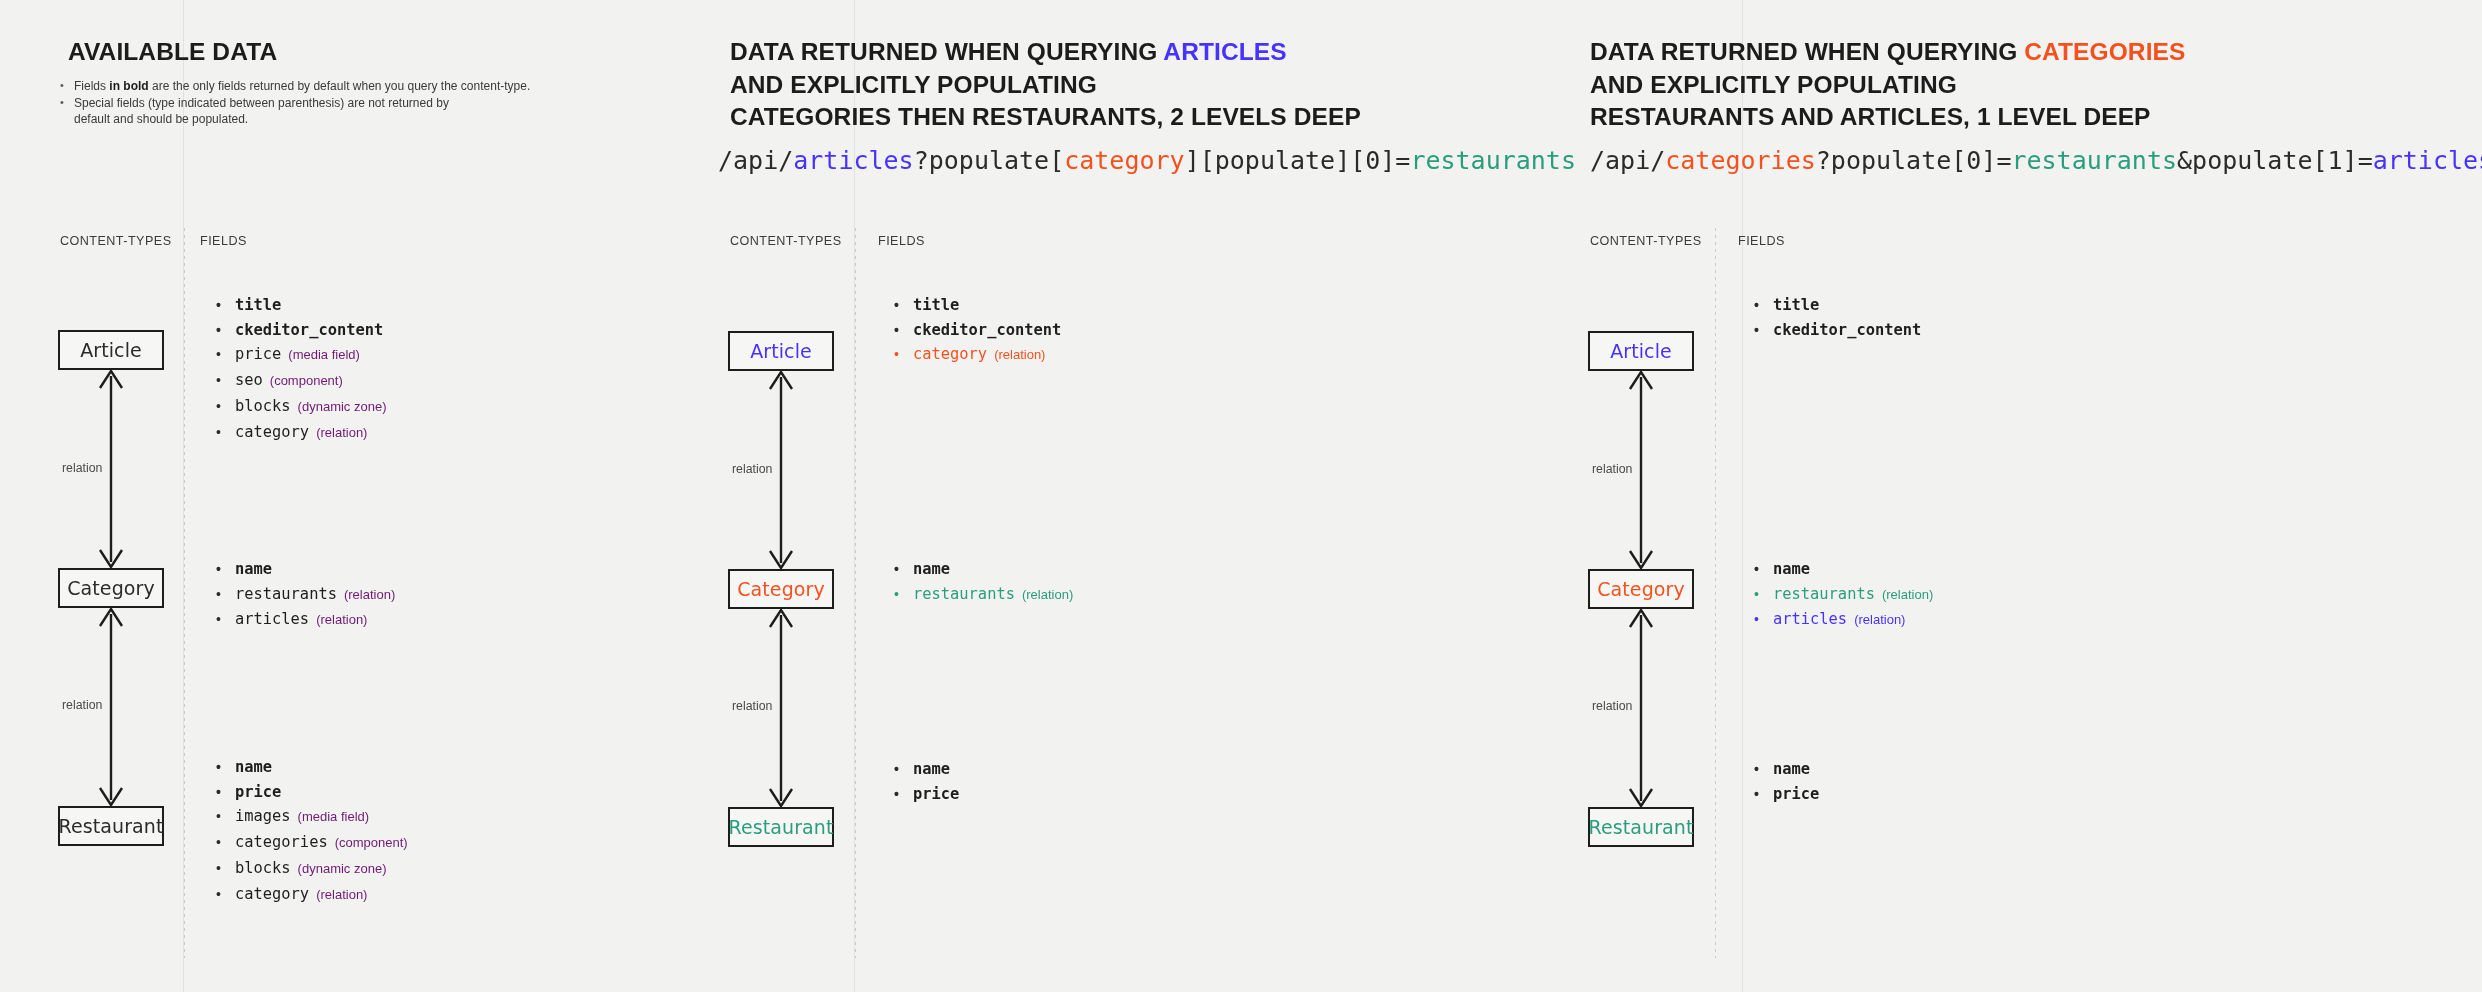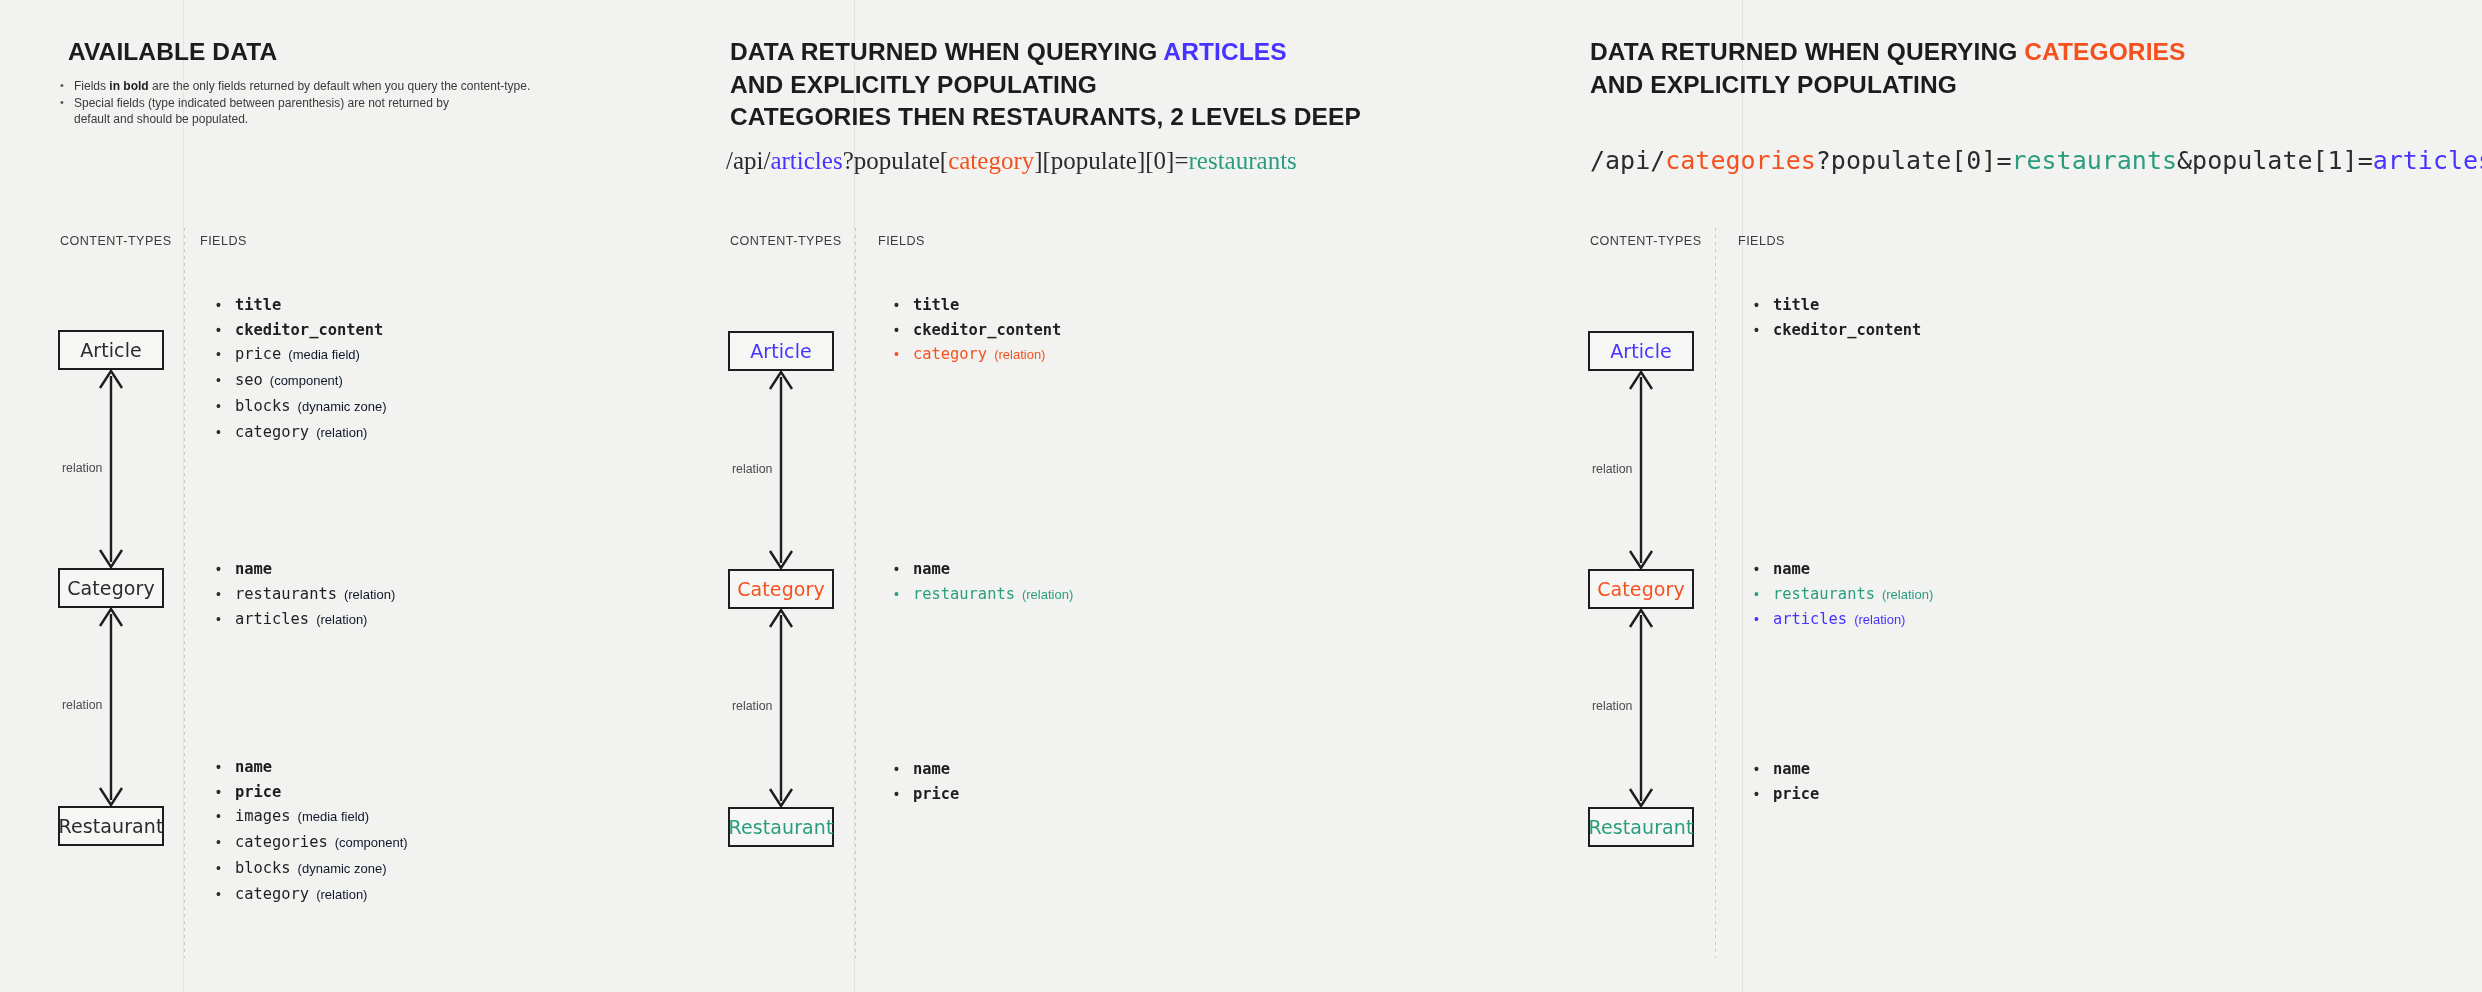--- a/index.html
+++ b/index.html
@@ -96,21 +96,21 @@
     font-family:"DejaVu Sans Mono","Liberation Mono",monospace;
     font-size:15.4px;line-height:24.7px;color:#1e1e1e;white-space:nowrap;
   }
   .fieldgroup li:before{
     content:"•";position:absolute;left:3px;top:0;
     font-family:"Liberation Sans",sans-serif;font-size:14px;color:#2b2b2b;
   }
   .fieldgroup li.bold{font-weight:700;}
   .fieldgroup li .ftype{
     font-family:"Liberation Sans",sans-serif;
-    font-size:13px;color:#0f172a;font-weight:400;margin-left:7px;
+    font-size:13px;color:#701a75;font-weight:400;margin-left:7px;
   }
   .fieldgroup li.c-blue, .fieldgroup li.c-blue:before{color:#4733ff;}
   .fieldgroup li.c-blue .ftype{color:#4733ff;}
   .fieldgroup li.c-red, .fieldgroup li.c-red:before{color:#f4511e;}
   .fieldgroup li.c-red .ftype{color:#f4511e;}
   .fieldgroup li.c-teal, .fieldgroup li.c-teal:before{color:#2a9d7f;}
   .fieldgroup li.c-teal .ftype{color:#2a9d7f;}
 </style>
 </head>
 <body>
@@ -199,21 +199,21 @@
   <div class="col" id="col-2">
 
     <div class="head" style="left:40px;top:36px;">
       <h1>
         <span>DATA RETURNED WHEN QUERYING </span><span class="accent-blue">ARTICLES</span><br>
         <span>AND EXPLICITLY POPULATING</span><br>
         <span>CATEGORIES THEN RESTAURANTS, 2 LEVELS DEEP</span>
       </h1>
     </div>
 
-    <div class="code-line" style="top:146px;left:36px;font-family:Liberation Serif, serif;">
+    <div class="code-line" style="top:146px;left:28px;">
       <span>/api/</span><span class="c-blue">articles</span><span>?populate[</span><span class="c-red">category</span><span>][populate][0]=</span><span class="c-teal">restaurants</span>
     </div>
 
     <div class="sublabel" style="left:40px;top:234px;">CONTENT-TYPES</div>
     <div class="sublabel" style="left:188px;top:234px;">FIELDS</div>
 
     <div class="dotted" style="left:165px;top:228px;height:730px;"></div>
 
     <div class="diagram">
       <div class="node c-blue" style="left:38px;top:331px;width:106px;height:40px;">
@@ -263,20 +263,21 @@
       </ul>
     </div>
   </div>
 
   <div class="col" id="col-3">
 
     <div class="head" style="left:40px;top:36px;width:900px;">
       <h1>
         <span>DATA RETURNED WHEN QUERYING </span><span class="accent-red">CATEGORIES</span><br>
         <span>AND EXPLICITLY POPULATING</span><br>
+        <span>RESTAURANTS AND ARTICLES, 1 LEVEL DEEP</span>
       </h1>
     </div>
 
     <div class="code-line" style="top:146px;left:40px;">
       <span>/api/</span><span class="c-red">categories</span><span>?populate[0]=</span><span class="c-teal">restaurants</span><span>&amp;populate[1]=</span><span class="c-blue">articles</span>
     </div>
 
     <div class="sublabel" style="left:40px;top:234px;">CONTENT-TYPES</div>
     <div class="sublabel" style="left:188px;top:234px;">FIELDS</div>
 

